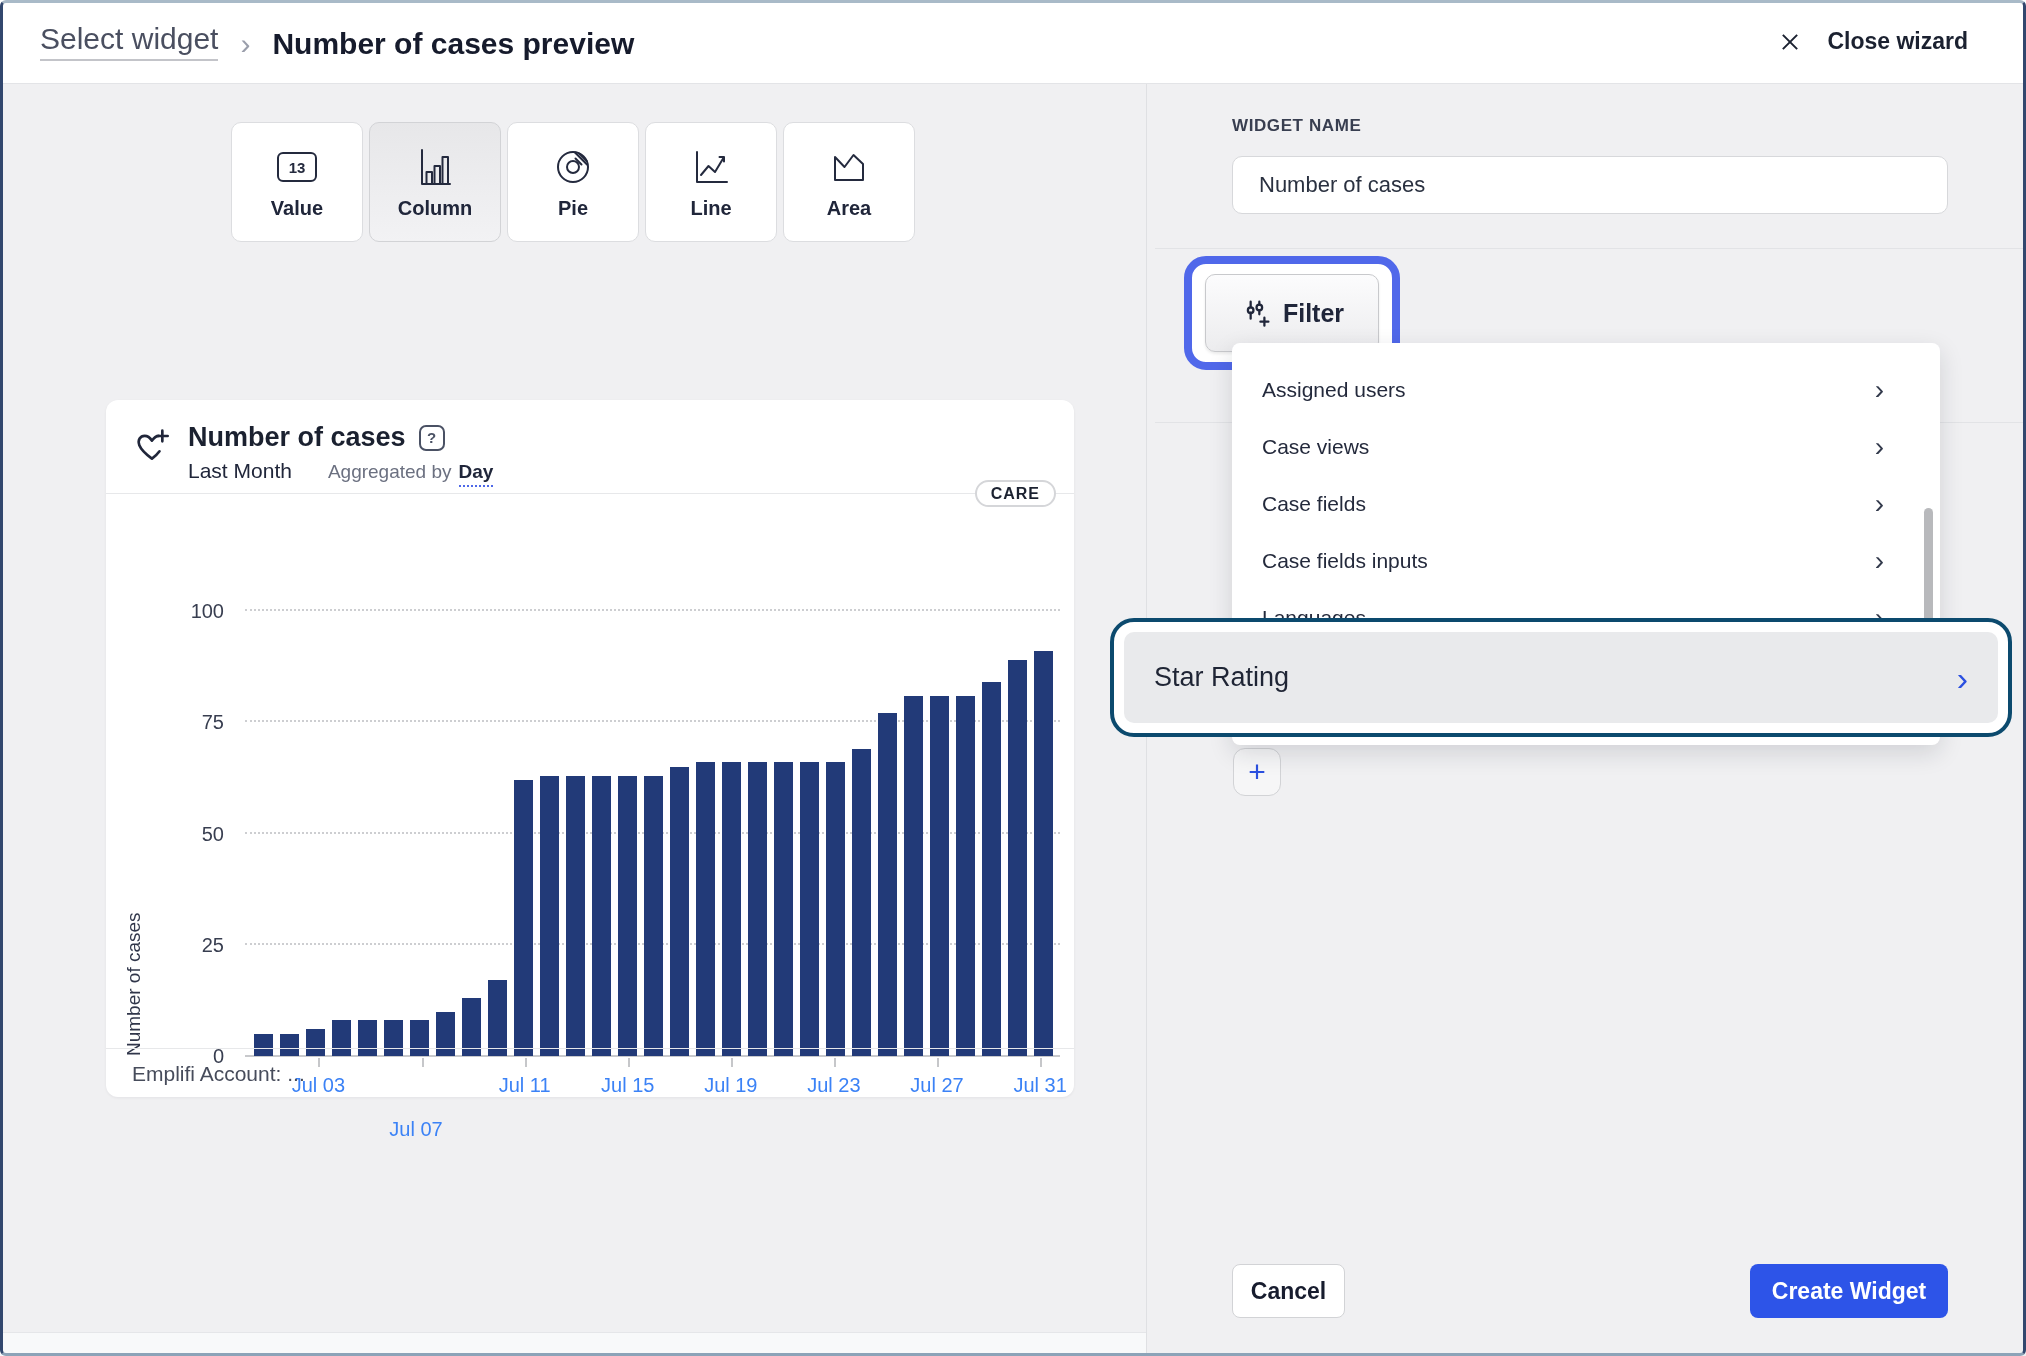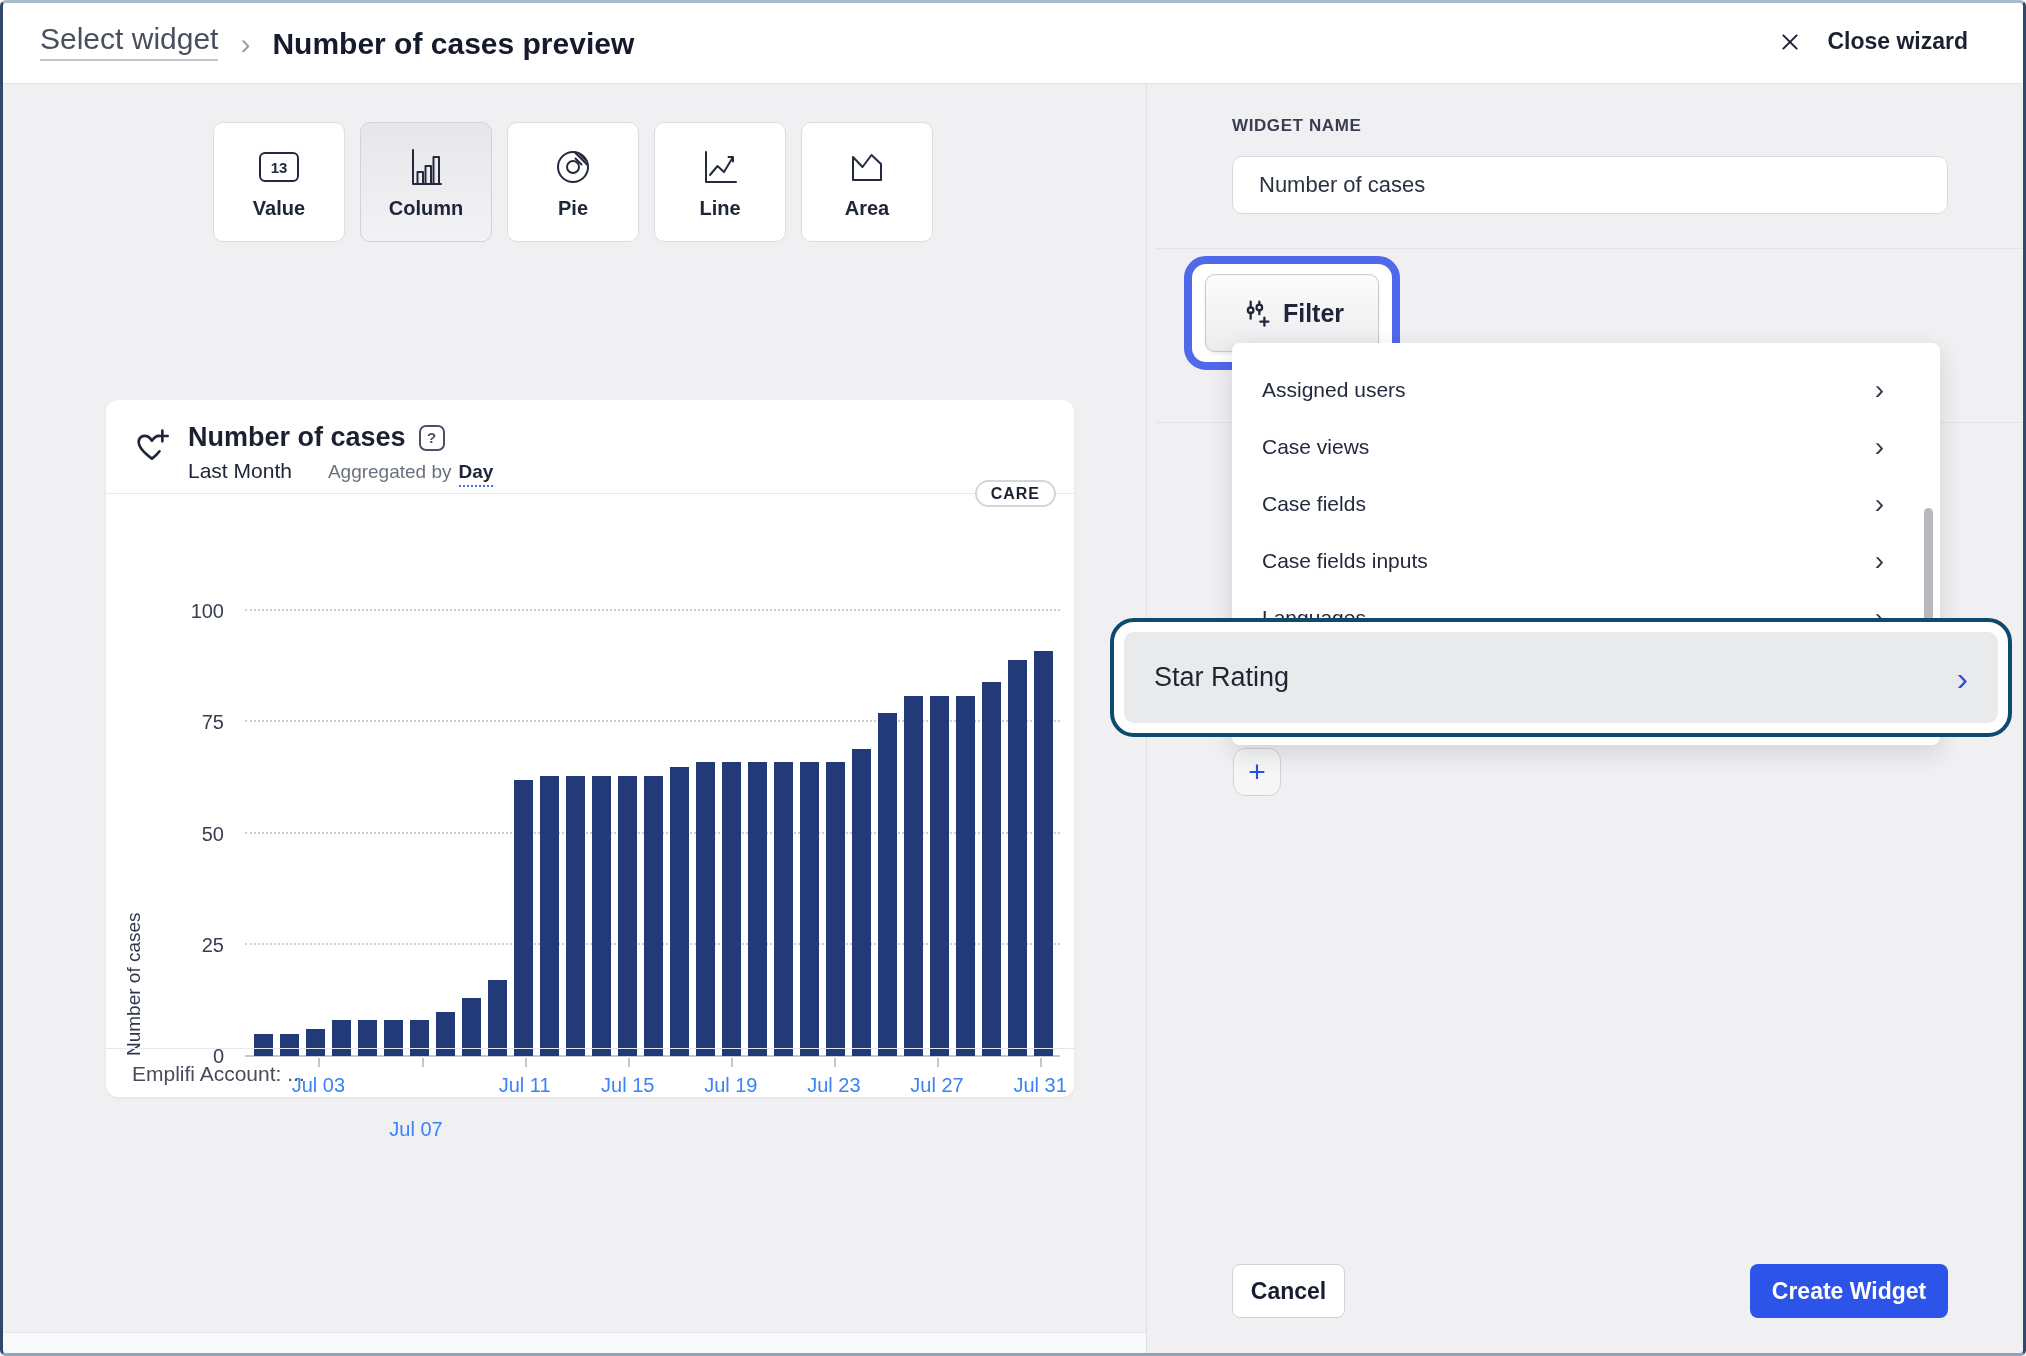--- a/index.html
+++ b/index.html
@@ -17,21 +17,21 @@
   .crumb-title { font-size:30px; font-weight:bold; color:#161b2c; }
   .close-wiz { display:flex; align-items:center; gap:26px; cursor:pointer; }
   .close-wiz .x { width:22px; height:22px; }
   .close-wiz .lbl { font-size:23px; font-weight:bold; color:#1b2130; }
 
   
   .main { position:absolute; left:0; top:84px; width:1146px; height:1272px; background:#f0f0f2; }
   .v-divider { position:absolute; left:1146px; top:84px; width:1px; height:1272px; background:#dfe0e3; }
   .main-bottom-strip { position:absolute; left:0; bottom:0; width:1146px; height:24px; background:#f8f9fa; border-top:1px solid #e5e6e9; }
 
-  .type-row { position:absolute; left:0; top:38px; width:1146px; display:flex; justify-content:center; gap:15px; }
+  .type-row { position:absolute; left:0; top:38px; width:1146px; display:flex; justify-content:center; gap:6px; }
   .wtype { width:132px; height:120px; background:#fff; border:1px solid #dcdde0; border-radius:10px; display:flex; flex-direction:column; align-items:center; justify-content:center; gap:8px; cursor:pointer; }
   .wtype.active { background:linear-gradient(180deg,#e7e7e9 0%,#f2f2f4 100%); border-color:#d2d3d6; }
   .wtype .ic { width:46px; height:44px; display:flex; align-items:center; justify-content:center; }
   .wtype .wlbl { font-size:20px; font-weight:bold; color:#20263a; }
 
   
   .card { position:absolute; left:106px; top:316px; width:968px; height:697px; background:#fff; border-radius:12px; box-shadow:0 1px 3px rgba(20,25,40,.06); }
   .card-head { position:absolute; left:0; top:0; width:100%; padding:22px 26px 0 26px; display:flex; gap:16px; }
   .care-ic { width:40px; height:40px; margin-top:4px; flex:none; }
   .title-row { display:flex; align-items:center; gap:13px; }

